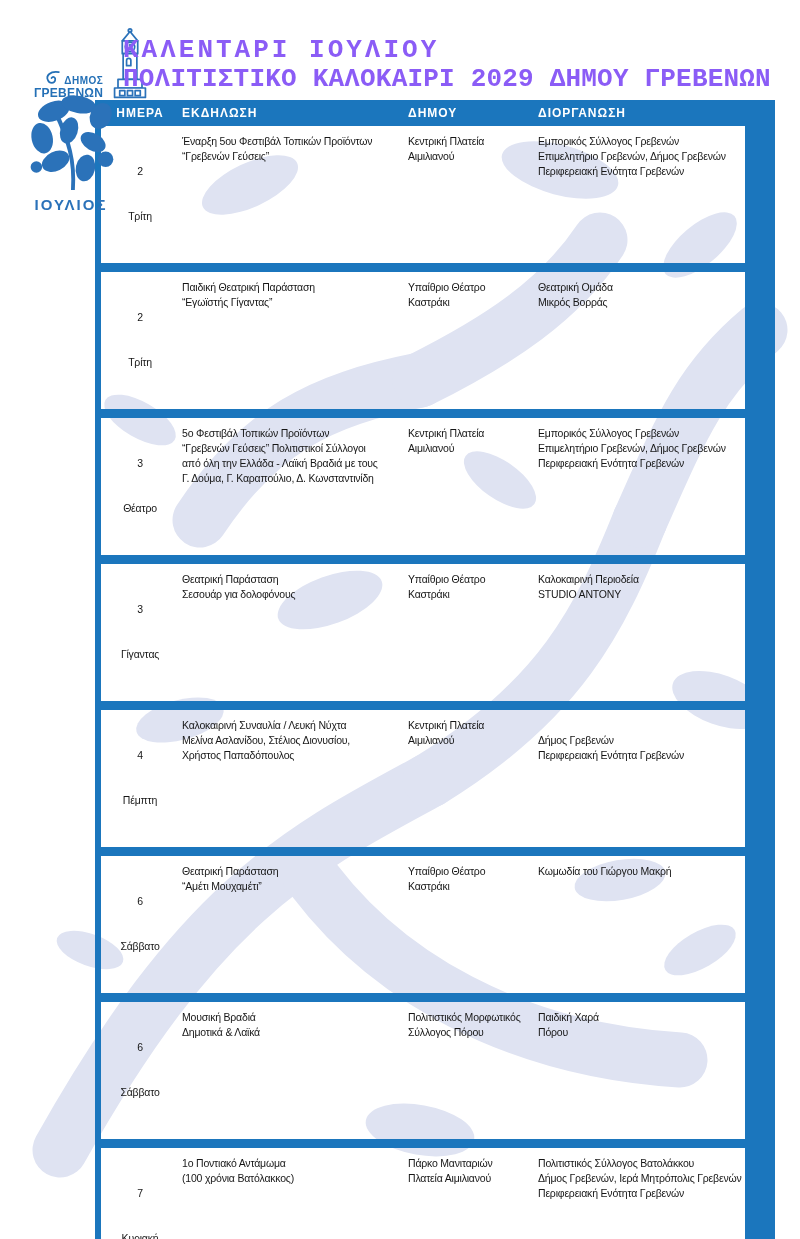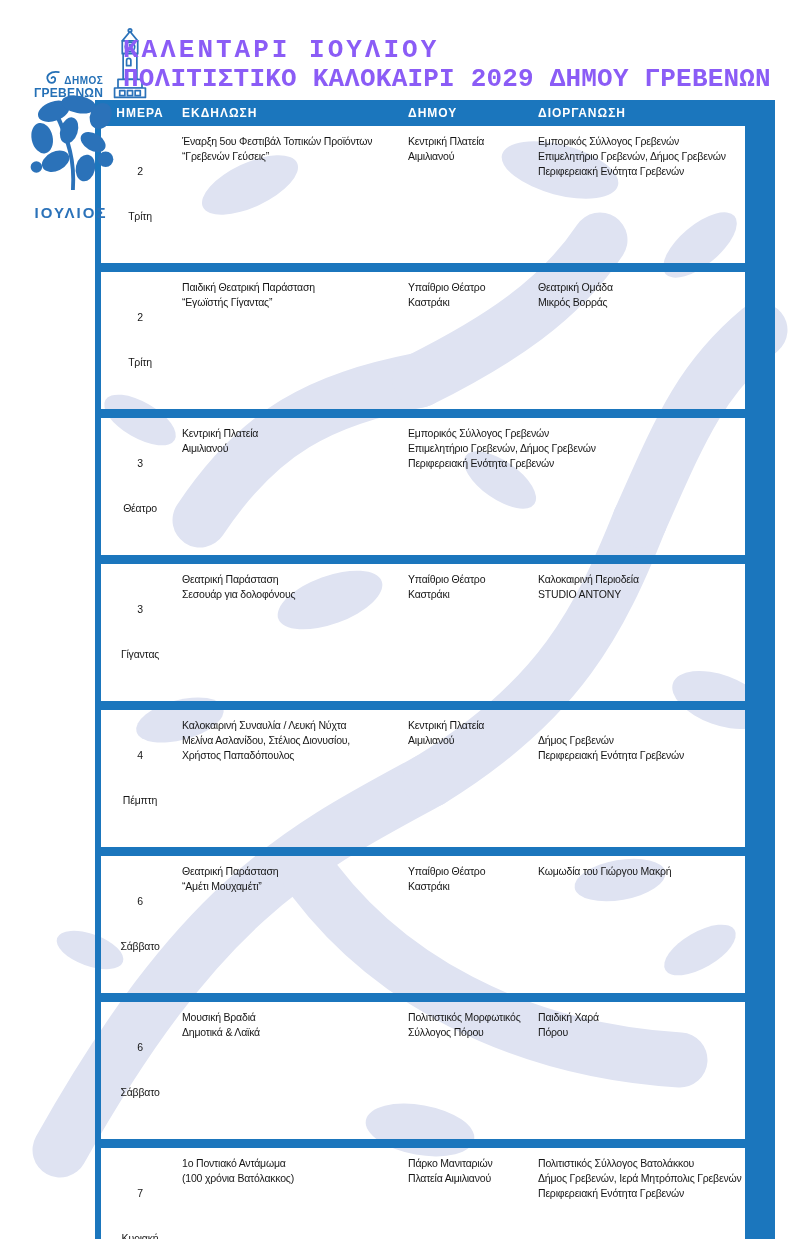--- a/index.html
+++ b/index.html
@@ -13,21 +13,21 @@
   .masthead { position:absolute; left:0; top:0; width:800px; z-index:2; }
   .logo { position:absolute; left:34px; top:28px; display:flex; align-items:flex-end; gap:4px; }
   .logo-text { text-align:right; color:#2470b6; margin-top:18px; }
   .logo-line1 { font-size:10px; font-weight:bold; letter-spacing:.5px; display:flex; align-items:flex-end; justify-content:flex-end; gap:2px; }
   .logo-line2 { font-size:12px; font-weight:bold; letter-spacing:.3px; }
   .titles { position:absolute; left:123px; top:36px; color:#8b5cf6; font-weight:bold; white-space:nowrap;font-family:Liberation Mono, monospace; }
   .title1 { font-size:26px; letter-spacing:3px; line-height:29px; }
   .title2 { font-size:26px; letter-spacing:0.2px; line-height:29px; }
   
   .month-badge { position:absolute; left:22px; top:92px; width:98px; z-index:3; text-align:center; }
-  .month-label { margin-top:8px; font-size:15px; font-weight:bold; letter-spacing:2px; color:#2b72b9; }
+  .month-label { margin-top:0; font-size:15px; font-weight:bold; letter-spacing:2px; color:#2b72b9; }
   
   .etable { position:absolute; left:95px; top:100px; width:680px; z-index:1; }
   .thead {
     background:#1b76bd; color:#ffffff; height:26px;
     display:grid; grid-template-columns:78px 226px 130px 1fr;
     padding:0 30px 0 6px; box-sizing:border-box; align-items:center;
     font-size:12px; font-weight:bold; letter-spacing:1px;
   }
   .th { padding-left:3px; }
   .th-day { text-align:center; padding-left:0; }
@@ -163,20 +163,24 @@
 Καστράκι</div>
     <div class="cell">Θεατρική Ομάδα
 Μικρός Βορράς</div>
   </div>
 
   <div class="row">
     <div class="cell day">
       <div>3</div>
       <div>Θέατρο</div>
     </div>
+    <div class="cell">5ο Φεστιβάλ Τοπικών Προϊόντων
+“Γρεβενών Γεύσεις” Πολιτιστικοί Σύλλογοι
+από όλη την Ελλάδα - Λαϊκή Βραδιά με τους
+Γ. Δούμα, Γ. Καραπούλιο, Δ. Κωνσταντινίδη</div>
     <div class="cell">Κεντρική Πλατεία
 Αιμιλιανού</div>
     <div class="cell">Εμπορικός Σύλλογος Γρεβενών
 Επιμελητήριο Γρεβενών, Δήμος Γρεβενών
 Περιφερειακή Ενότητα Γρεβενών</div>
   </div>
 
   <div class="row">
     <div class="cell day">
       <div>3</div>

